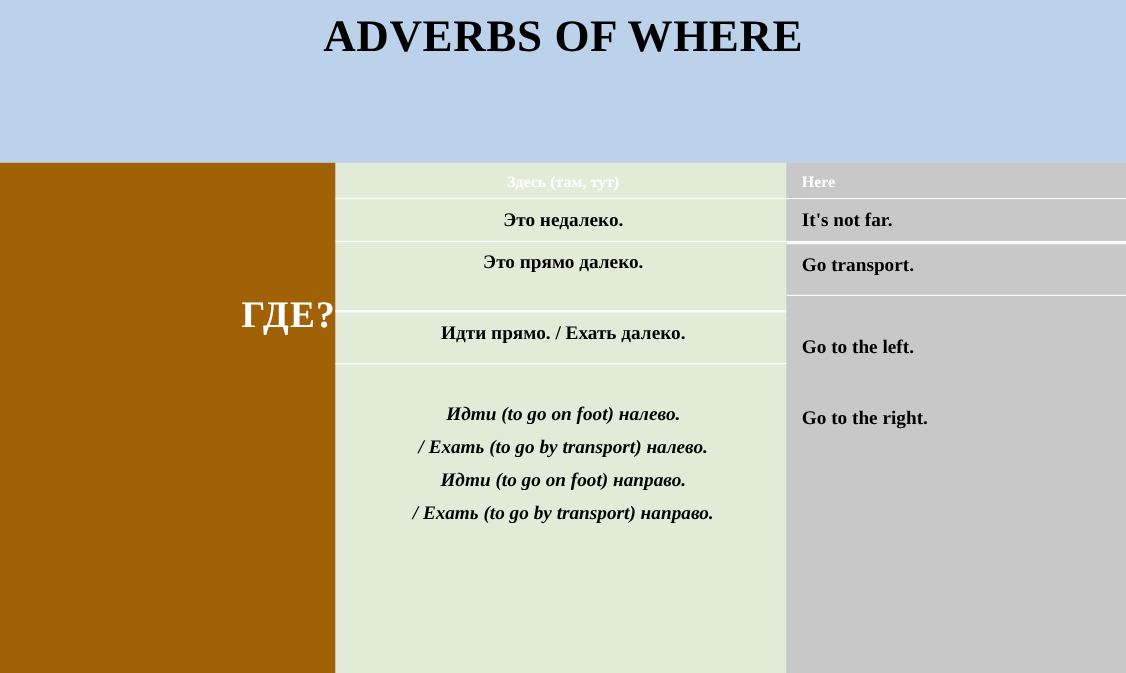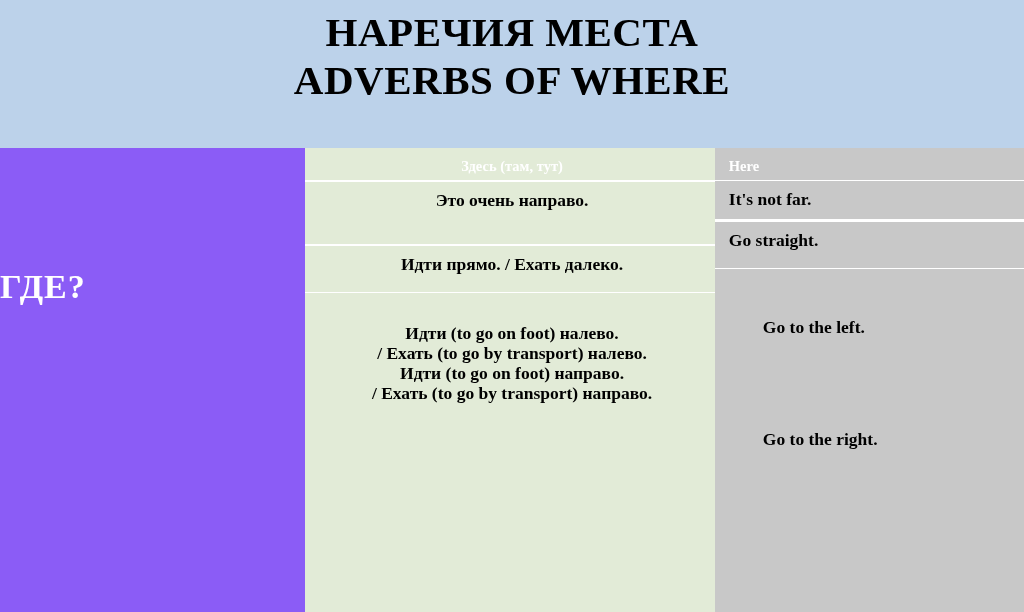--- a/index.html
+++ b/index.html
@@ -47,24 +47,24 @@
   .table {
     position: absolute;
     left: 0;
     top: 148px;
     width: 1024px;
     height: 464px;
     display: flex;
   }
   .col-left {
     width: 313px;
-    background: #8b5cf6;
+    background: #a16207;
     display: flex;
     flex-direction: column;
-    align-items: flex-start;
+    align-items: flex-end;
     justify-content: flex-start;
     padding-top: 118px;
     box-sizing: border-box;
   }
   .where-line {
     font-family: "Liberation Serif", serif;
     font-weight: bold;
     font-size: 34px;
     line-height: 42px;
     color: #ffffff;
@@ -105,62 +105,62 @@
     line-height: 20px;
     padding-top: 8px;
     padding-bottom: 6px;
   }
   .r-head { height: 32px; }
   .r1 { height: 38px; }
   .r2 { height: 62px; }
   .r3 { height: 62px; }
   .r4 { height: 46px; }
   .r5 { height: 224px; padding-top: 30px; }
-  .cell.r5.mid-cell { line-height: 20px; }
-  .cell.r5.right-cell { line-height: 56px; padding-top: 30px; margin-left: 34px; }
+  .cell.r5.mid-cell { line-height: 30px; font-style: italic; }
+  .cell.r5.right-cell { line-height: 32px; padding-top: 30px; }
   .sep {
     height: 1px;
     background: #ffffff;
     width: 100%;
   }
 </style>
 </head>
 <body>
 
 <div class="slide">
 
   <div class="header">
-    <div class="title-line">НАРЕЧИЯ МЕСТА</div>
     <div class="title-line">ADVERBS OF WHERE</div>
   </div>
 
   <div class="table">
 
     <div class="col-left">
       <div class="where-line">ГДЕ?</div>
     </div>
 
     <div class="col-mid mid">
       <div class="cell head r-head">Здесь (там, тут)</div>
       <div class="sep"></div>
+      <div class="cell r1">Это недалеко.</div>
       <div class="sep"></div>
-      <div class="cell r2">Это очень направо.</div>
+      <div class="cell r2">Это прямо далеко.</div>
       <div class="sep"></div>
       <div class="sep"></div>
       <div class="cell r4">Идти прямо. / Ехать далеко.</div>
       <div class="sep"></div>
       <div class="cell r5 mid-cell">Идти (to go on foot) налево.<br>/ Ехать (to go by transport)  налево.<br>Идти (to go on foot)  направо.<br>/ Ехать (to go by transport) направо.</div>
     </div>
 
     <div class="col-right right">
       <div class="cell head r-head">Here</div>
       <div class="sep"></div>
       <div class="cell r1">It's not far.</div>
       <div class="sep"></div>
       <div class="sep"></div>
       <div class="sep"></div>
-      <div class="cell r4">Go straight.</div>
+      <div class="cell r4">Go transport.</div>
       <div class="sep"></div>
       <div class="cell r5 right-cell">Go to the left.<br><br>Go to the right.</div>
     </div>
 
   </div>
 </div>
 
 </body></html>

